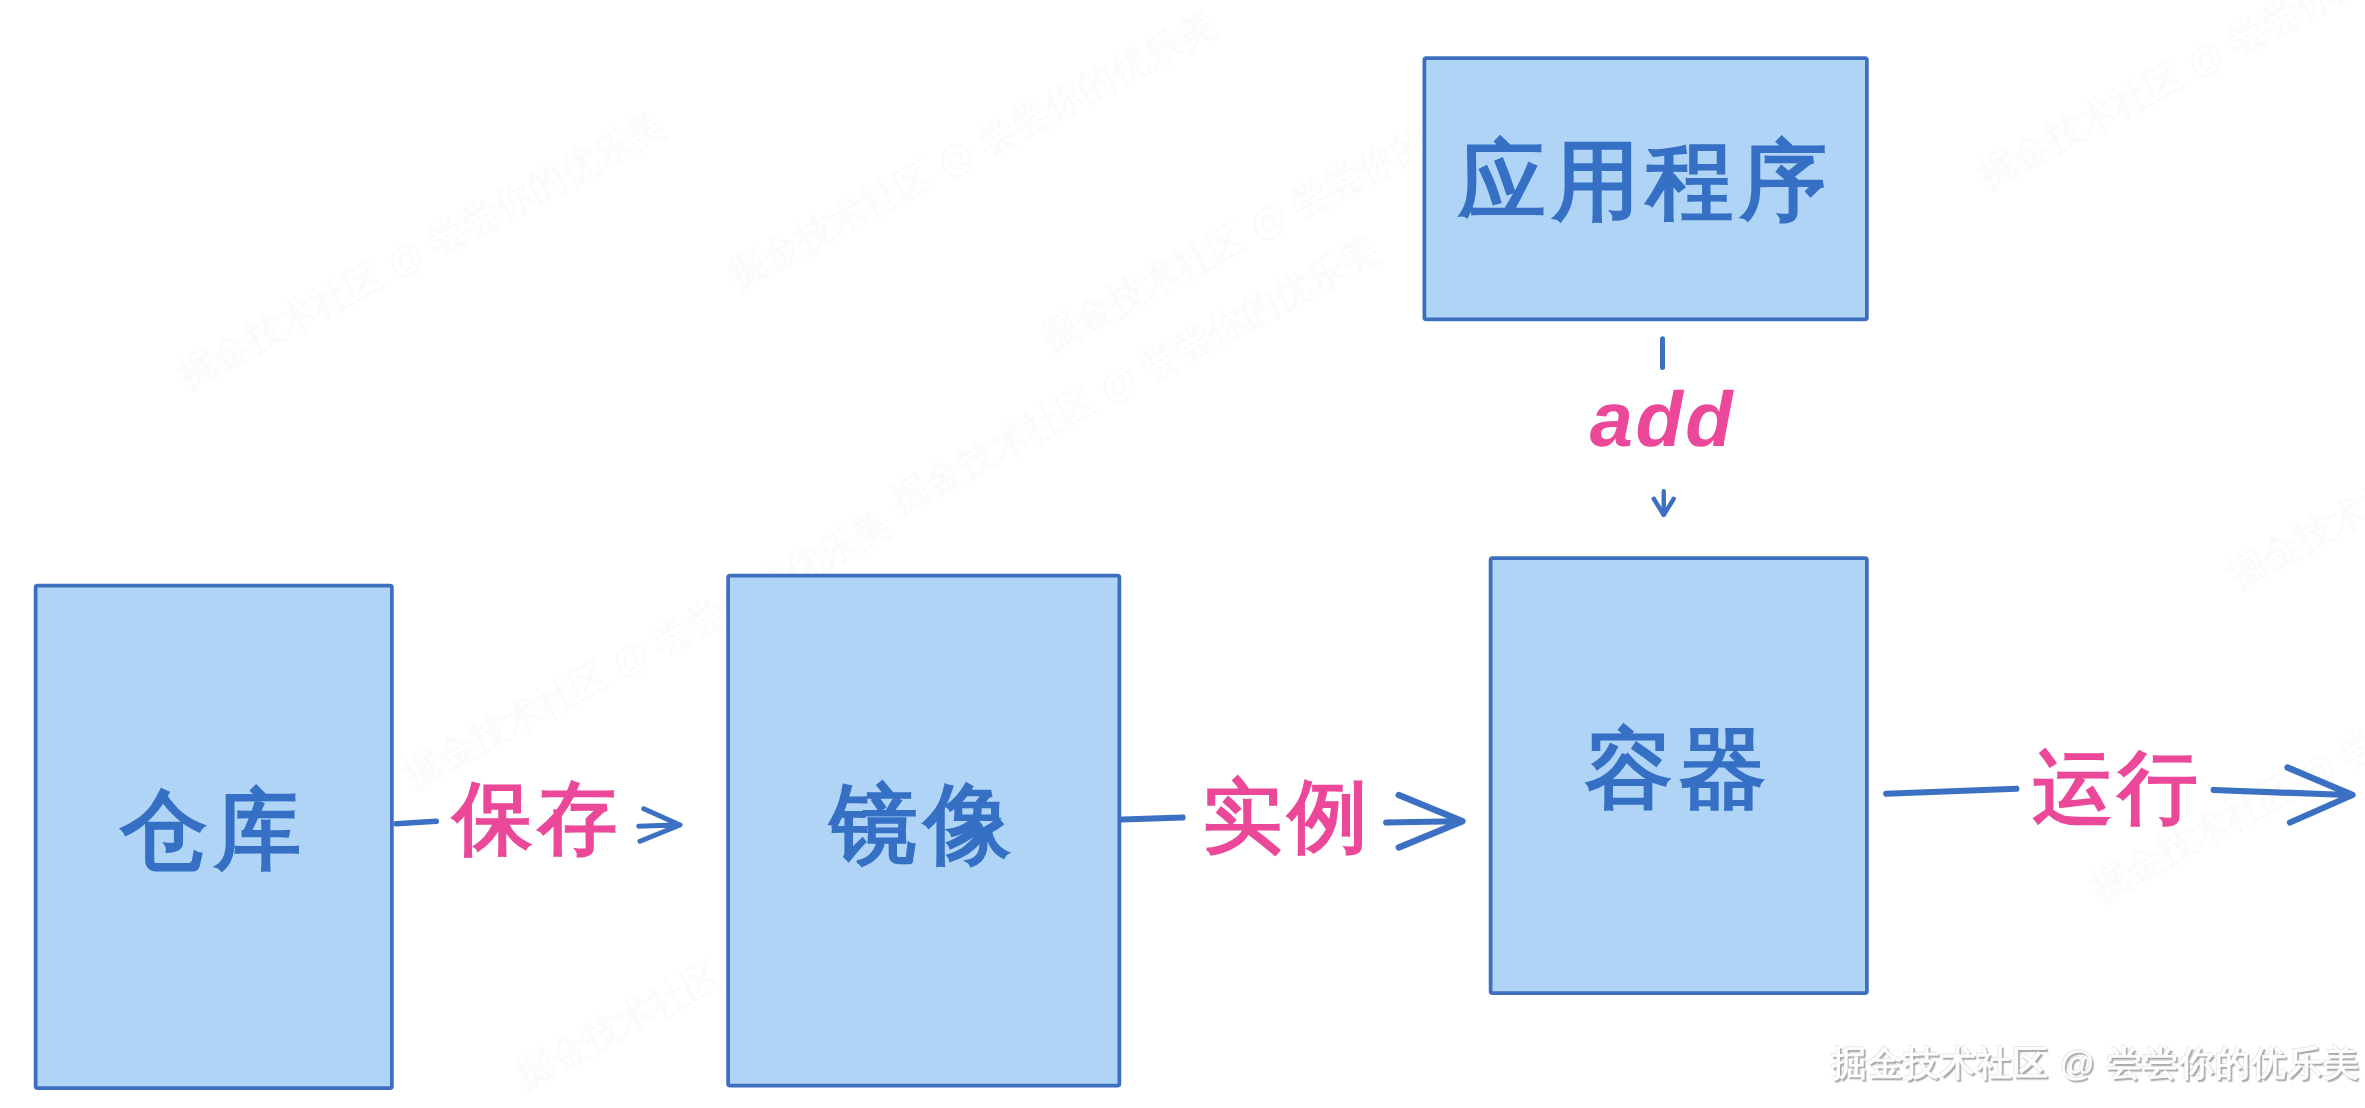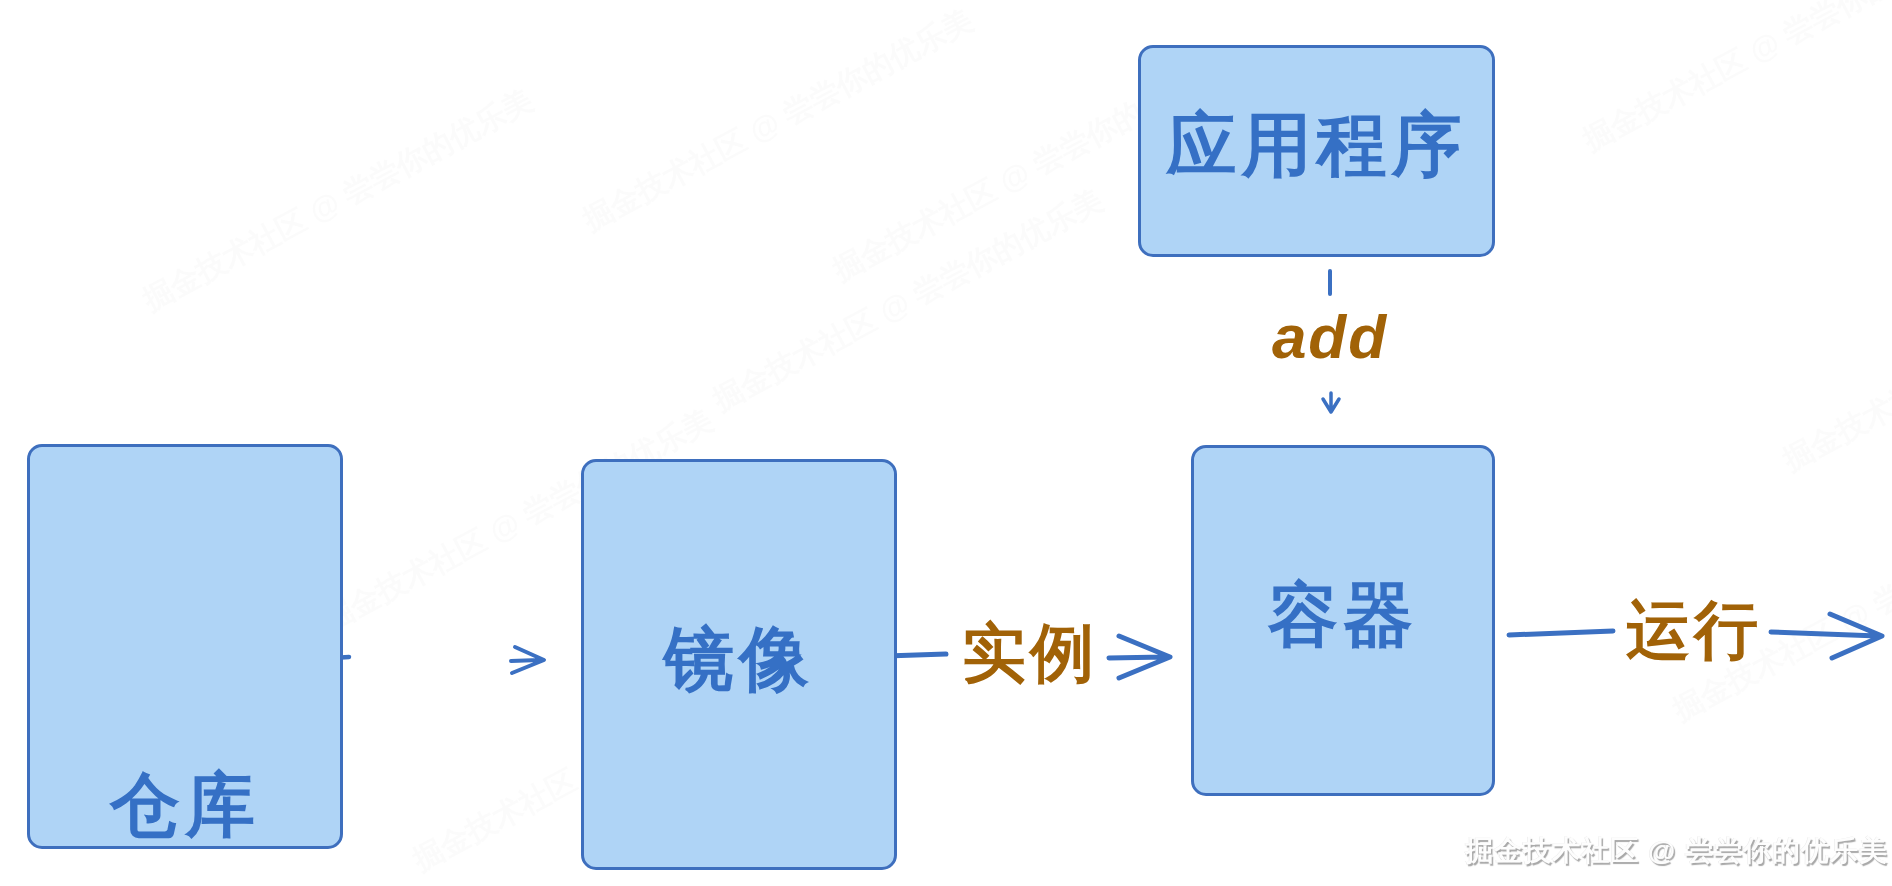--- a/index.html
+++ b/index.html
@@ -13,44 +13,44 @@
     width: 1892px;
     height: 886px;
     background: #ffffff;
     overflow: hidden;
   }
   
   .node {
     position: absolute;
     background: #afd4f6;
     border: 3px solid #3e6fbe;
-    border-radius: 15px;
+    border-radius: 3px;
     display: flex;
     align-items: center;
     justify-content: center;
     box-sizing: border-box;
   }
   .node .label {
     color: #3570c5;
     font-weight: 700;
     font-size: 70px;
     letter-spacing: 5px;
     line-height: 1;
     white-space: nowrap;
     transform: translateY(-6px);
   }
   #node-application { left: 1138px; top: 45px;  width: 357px; height: 212px; }
-  #node-warehouse   { left: 27px;   top: 444px; width: 316px; height: 405px; align-items: flex-end; }
+  #node-warehouse   { left: 27px;   top: 467px; width: 288px; height: 405px; }
   #node-image       { left: 581px;  top: 459px; width: 316px; height: 411px; }
   #node-container   { left: 1191px; top: 445px; width: 304px; height: 351px; }
 
   
   .edge-label {
     position: absolute;
-    color: #a16207;
+    color: #ec4899;
     font-weight: 700;
     font-size: 64px;
     letter-spacing: 4px;
     line-height: 1;
     white-space: nowrap;
     transform: translate(-50%, -50%);
   }
   #label-save     { left: 430px;  top: 655px; }
   #label-instance { left: 1030px; top: 653px; }
   #label-run      { left: 1694px; top: 630px; }
@@ -146,18 +146,19 @@
 
   <div class="node" id="node-image">
     <span class="label">镜像</span>
   </div>
 
   <div class="node" id="node-container">
     <span class="label">容器</span>
   </div>
 
   <span class="edge-label" id="label-add">add</span>
+  <span class="edge-label" id="label-save">保存</span>
   <span class="edge-label" id="label-run">运行</span>
   <span class="edge-label" id="label-instance">实例</span>
 
   <div class="credit">掘金技术社区 @ 尝尝你的优乐美</div>
 
 </div>
 
 </body></html>

